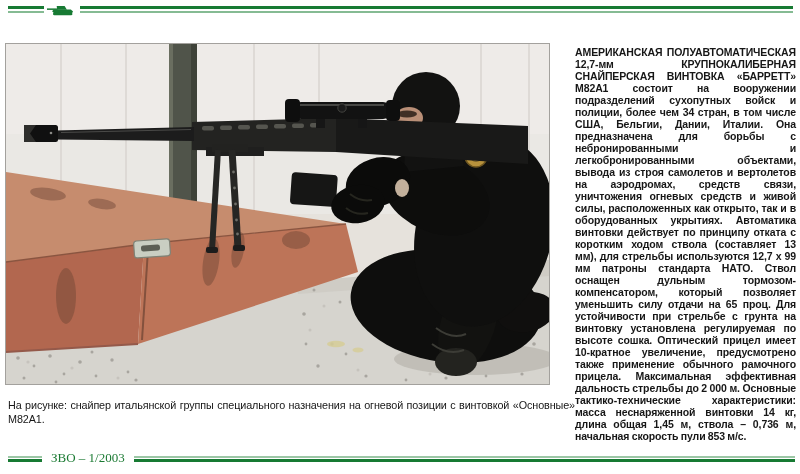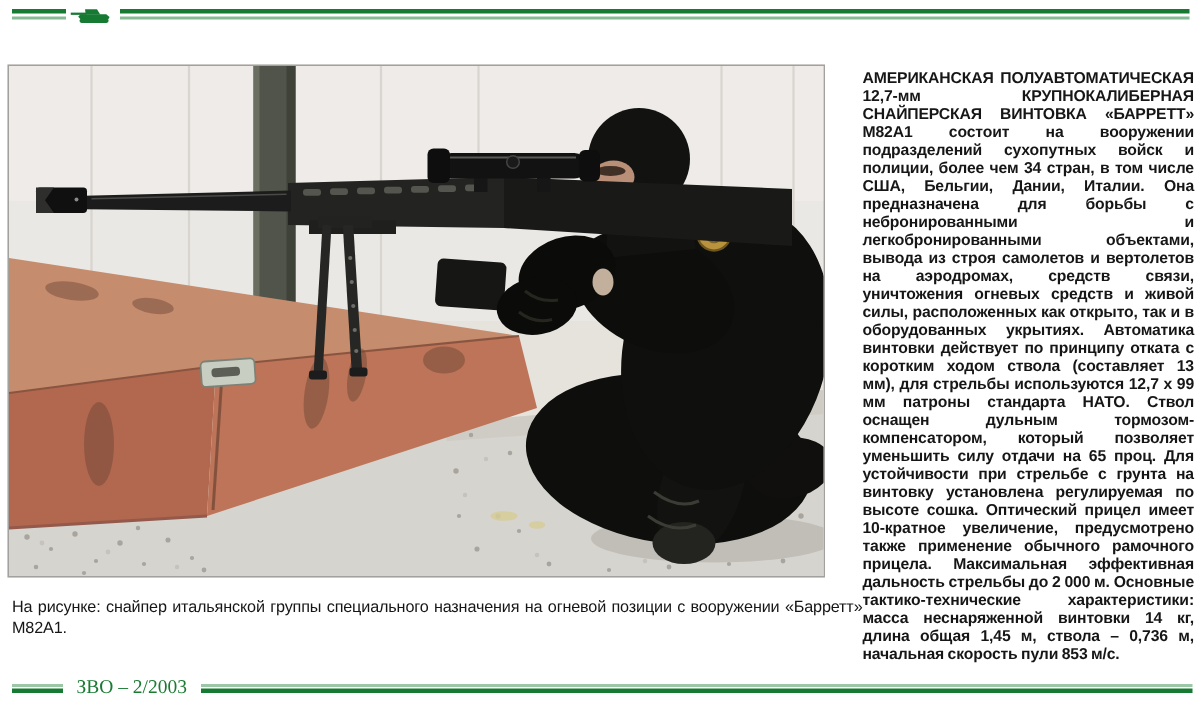--- a/index.html
+++ b/index.html
@@ -231,29 +231,29 @@
           <ellipse cx="352" cy="160" rx="27" ry="19" fill="#0b0b0a" transform="rotate(-10 352 160)"></ellipse>
           <path d="M344 150 q10 8 22 6 M340 164 q10 8 22 5" stroke="#26261f" stroke-width="2" fill="none"></path>
           <ellipse cx="396" cy="144" rx="7" ry="9" fill="#c2b09c"></ellipse>
         </g>
       </g>
     </svg>
   </div>
 
   <div class="article">АМЕРИКАНСКАЯ ПОЛУАВТОМАТИЧЕСКАЯ 12,7-мм КРУПНОКАЛИБЕРНАЯ СНАЙПЕРСКАЯ ВИНТОВКА «БАРРЕТТ» М82А1 состоит на вооружении подразделений сухопутных войск и полиции, более чем 34 стран, в том числе США, Бельгии, Дании, Италии. Она предназначена для борьбы с небронированными и легкобронированными объектами, вывода из строя самолетов и вертолетов на аэродромах, средств связи, уничтожения огневых средств и живой силы, расположенных как открыто, так и в оборудованных укрытиях. Автоматика винтовки действует по принципу отката с коротким ходом ствола (составляет 13 мм), для стрельбы используются 12,7 х 99 мм патроны стандарта НАТО. Ствол оснащен дульным тормозом-компенсатором, который позволяет уменьшить силу отдачи на 65 проц. Для устойчивости при стрельбе с грунта на винтовку установлена регулируемая по высоте сошка. Оптический прицел имеет 10-кратное увеличение, предусмотрено также применение обычного рамочного прицела. Максимальная эффективная дальность стрельбы до 2 000 м. Основные тактико-технические характеристики: масса неснаряженной винтовки 14 кг, длина общая 1,45 м, ствола – 0,736 м, начальная скорость пули 853 м/с.</div>
 
-  <div class="caption">На рисунке: снайпер итальянской группы специального назначения на огневой позиции с вооружении «Барретт» М82А1.</div>
+  <div class="caption">На рисунке: снайпер итальянской группы специального назначения на огневой позиции с винтовкой «Основные» М82А1.</div>
 
   <div class="rule ftr">
     <div class="fseg fseg-left">
       <div class="f-thin"></div>
         <div class="f-gap"></div>
         <div class="f-thick"></div>
     </div>
-    <span class="journal">ЗВО – 2/2003</span>
+    <span class="journal">ЗВО – 1/2003</span>
     <div class="fseg fseg-right">
       <div class="f-thin"></div>
         <div class="f-gap"></div>
         <div class="f-thick"></div>
     </div>
   </div>
 
 </div>
 
 </body></html>

